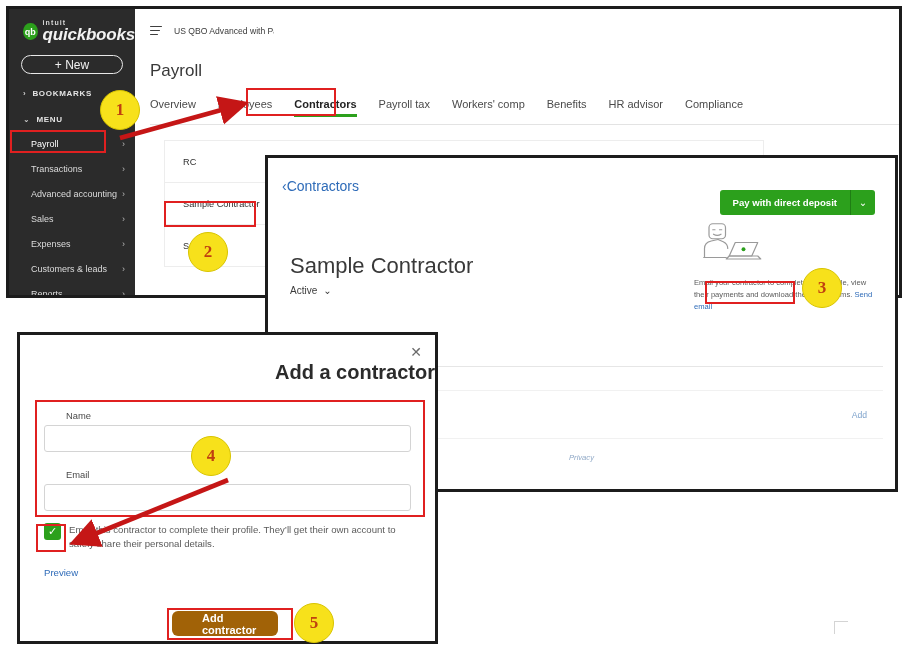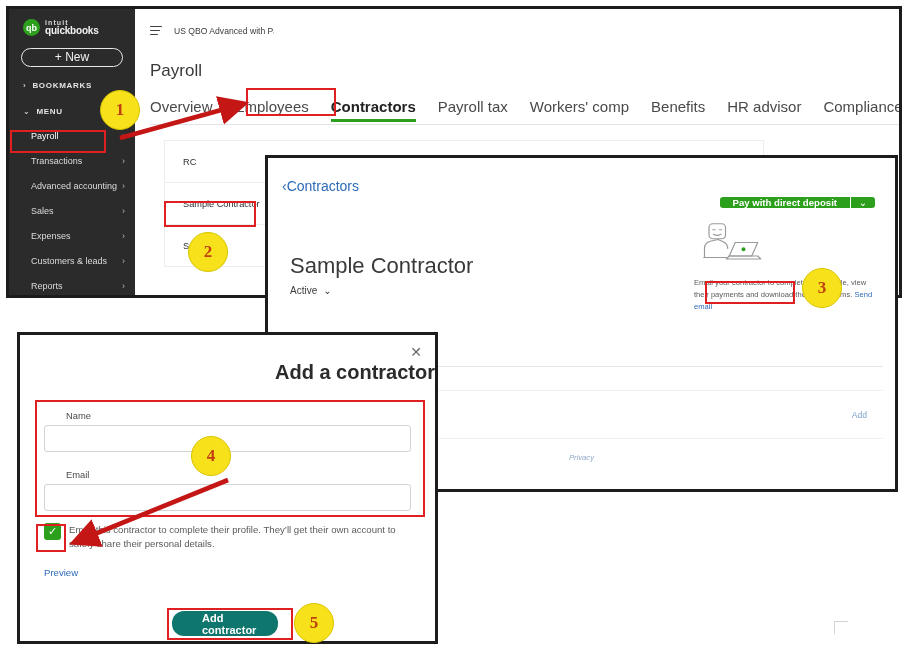--- a/index.html
+++ b/index.html
@@ -11,21 +11,21 @@
   .panel1-wide{position:absolute;left:6px;top:6px;width:896px;height:292px;
           border:3px solid #1c1c1c;background:#ffffff;box-sizing:border-box;overflow:hidden;}
 
   .sidebar{position:absolute;left:0;top:0;width:126px;height:100%;background:#2b2b2b;}
   .qb-logo{display:flex;align-items:center;gap:5px;padding:10px 0 0 14px;}
   .qb-dot{width:17px;height:17px;border-radius:50%;background:#2CA01C;color:#fff;
           font-size:9px;font-weight:bold;display:flex;align-items:center;justify-content:center;
           font-family:"Liberation Sans",sans-serif;}
   .qb-txt{line-height:1.05;}
   .qb-intuit{color:#d8d8d8;font-size:7px;letter-spacing:1.1px;font-weight:bold;}
-  .qb-name{color:#f2f2f2;font-size:10px;font-weight:bold;letter-spacing:-.2px;}
+  .qb-name{color:#f2f2f2;font-size:17px;font-weight:bold;letter-spacing:-.2px;font-style:italic;}
   .new-btn{margin:11px 12px 0 12px;height:17px;border:1px solid #e8e8e8;border-radius:10px;
            color:#f0f0f0;font-size:12px;display:flex;align-items:center;justify-content:center;gap:4px;}
   .nav-head{color:#e4e4e4;font-size:8px;font-weight:bold;letter-spacing:.7px;
             padding:0 0 0 14px;display:flex;align-items:center;height:20px;gap:6px;}
   .chev{font-size:8px;color:#cfcfcf;}
   .nav-list{margin-top:2px;}
   .nav-item{height:25px;display:flex;align-items:center;justify-content:space-between;
             padding:0 10px 0 22px;color:#dcdcdc;font-size:9px;}
   .nav-item .arrow{color:#b9b9b9;font-size:9px;}
   .nav-item.sel{color:#ffffff;}
@@ -45,37 +45,37 @@
           display:flex;align-items:center;justify-content:center;color:#4a4a4a;}
   .grid9{display:grid;grid-template-columns:repeat(3,2px);grid-template-rows:repeat(3,2px);gap:1.6px;}
   .grid9 span{background:#4a4a4a;width:2px;height:2px;display:block;}
   .avatar{width:15px;height:15px;border-radius:50%;background:#21B0E8;color:#fff;font-size:8px;
           display:flex;align-items:center;justify-content:center;font-weight:bold;}
   .ic{stroke:#4a4a4a;fill:none;stroke-width:1.4;}
 
   .page-title{position:absolute;left:141px;top:52px;font-size:17px;color:#393939;font-weight:400;}
   .tabs{position:absolute;left:141px;top:89px;right:0;height:26px;display:flex;gap:22px;
         align-items:flex-start;}
-  .tab{font-size:15px;color:#4a4a4a;white-space:nowrap;padding-bottom:4px;}
+  .tab{font-size:11px;color:#4a4a4a;white-space:nowrap;padding-bottom:4px;}
   .tab.active{color:#232323;font-weight:bold;}
   .tab.active .ul{display:block;height:2.5px;background:#2CA01C;margin-top:4px;}
   .ul{display:none;}
   .tabs-rule{position:absolute;left:141px;right:0;top:115px;height:1px;background:#e3e3e3;}
 
   .clist{position:absolute;left:155px;top:131px;width:600px;}
   .crow{height:41px;border:1px solid #ededed;border-bottom:none;background:#fff;
         display:flex;align-items:center;padding-left:18px;font-size:9.2px;color:#2f2f2f;}
   .crow:last-child{border-bottom:1px solid #ededed;}
 
   
   .panel2{position:absolute;left:265px;top:155px;width:633px;height:337px;
           border:3px solid #1c1c1c;background:#ffffff;box-sizing:border-box;overflow:hidden;}
   .p2-inner{position:absolute;inset:0;background:#fff;}
   .breadcrumb{position:absolute;left:14px;top:20px;font-size:14px;color:#2E6BB8;}
-  .pay-wrap{position:absolute;right:20px;top:32px;display:flex;height:25px;align-items:center;}
+  .pay-wrap{position:absolute;right:20px;top:32px;display:flex;height:25px;}
   .pay-main{background:#2CA01C;color:#fff;font-size:9.6px;font-weight:bold;
             display:flex;align-items:center;padding:0 13px;border-radius:3px 0 0 3px;}
   .pay-div{width:1px;background:#1f7d14;}
   .pay-arrow{background:#2CA01C;color:#fff;width:24px;border-radius:0 3px 3px 0;
              display:flex;align-items:center;justify-content:center;font-size:10px;}
   .cname{position:absolute;left:22px;top:95px;font-size:22px;color:#393939;font-weight:400;}
   .cstatus{position:absolute;left:22px;top:127px;font-size:10px;color:#3b3b3b;
            display:flex;align-items:center;gap:6px;}
   .email-card{position:absolute;right:16px;top:62px;width:185px;}
   .ill{width:72px;height:48px;}
@@ -96,22 +96,22 @@
   .m-title{text-align:right;margin-top:26px;font-size:20px;color:#2b2b2b;font-weight:bold;}
   .m-field{margin:0 24px;}
   .m-label{font-size:9.4px;color:#4a4a4a;margin-bottom:4px;margin-left:22px;}
   .m-input{height:25px;border:1px solid #d4d4d4;border-radius:3px;background:#fff;}
   .m-check-row{display:flex;gap:8px;margin:12px 24px 0 24px;align-items:flex-start;}
   .m-check{width:17px;height:17px;border-radius:3px;background:#2CA01C;color:#fff;
            font-size:11px;display:flex;align-items:center;justify-content:center;flex:0 0 auto;}
   .m-check-txt{font-size:9.6px;color:#5b5b5b;line-height:1.45;}
   .m-preview{margin:16px 1px 0 24px;font-size:9.6px;color:#2E6BB8;}
   .m-submit{position:absolute;left:172px;top:611px;}
-  .add-contractor-btn{background:#0f766e;color:#fff;font-size:11px;font-weight:bold;
-          width:106px;height:25px;border-radius:12px;display:flex;align-items:center;
+  .add-contractor-btn{background:#a16207;color:#fff;font-size:11px;font-weight:bold;
+          width:106px;height:25px;border-radius:6px;display:flex;align-items:center;
           justify-content:center;box-sizing:border-box;padding-left:30px;}
 
   
   .hl{position:absolute;border:2.5px solid #E02020;box-sizing:border-box;}
   .cal{position:absolute;width:38px;height:38px;border-radius:50%;background:#F7E11B;
        border:1px solid #d8c400;color:#C04010;font-size:17px;font-weight:bold;
        display:flex;align-items:center;justify-content:center;
        font-family:"Liberation Serif",serif;}
   .corner-mark{position:absolute;left:834px;top:621px;width:13px;height:12px;
        border-left:1.5px solid #d4d4d4;border-top:1.5px solid #d4d4d4;}

